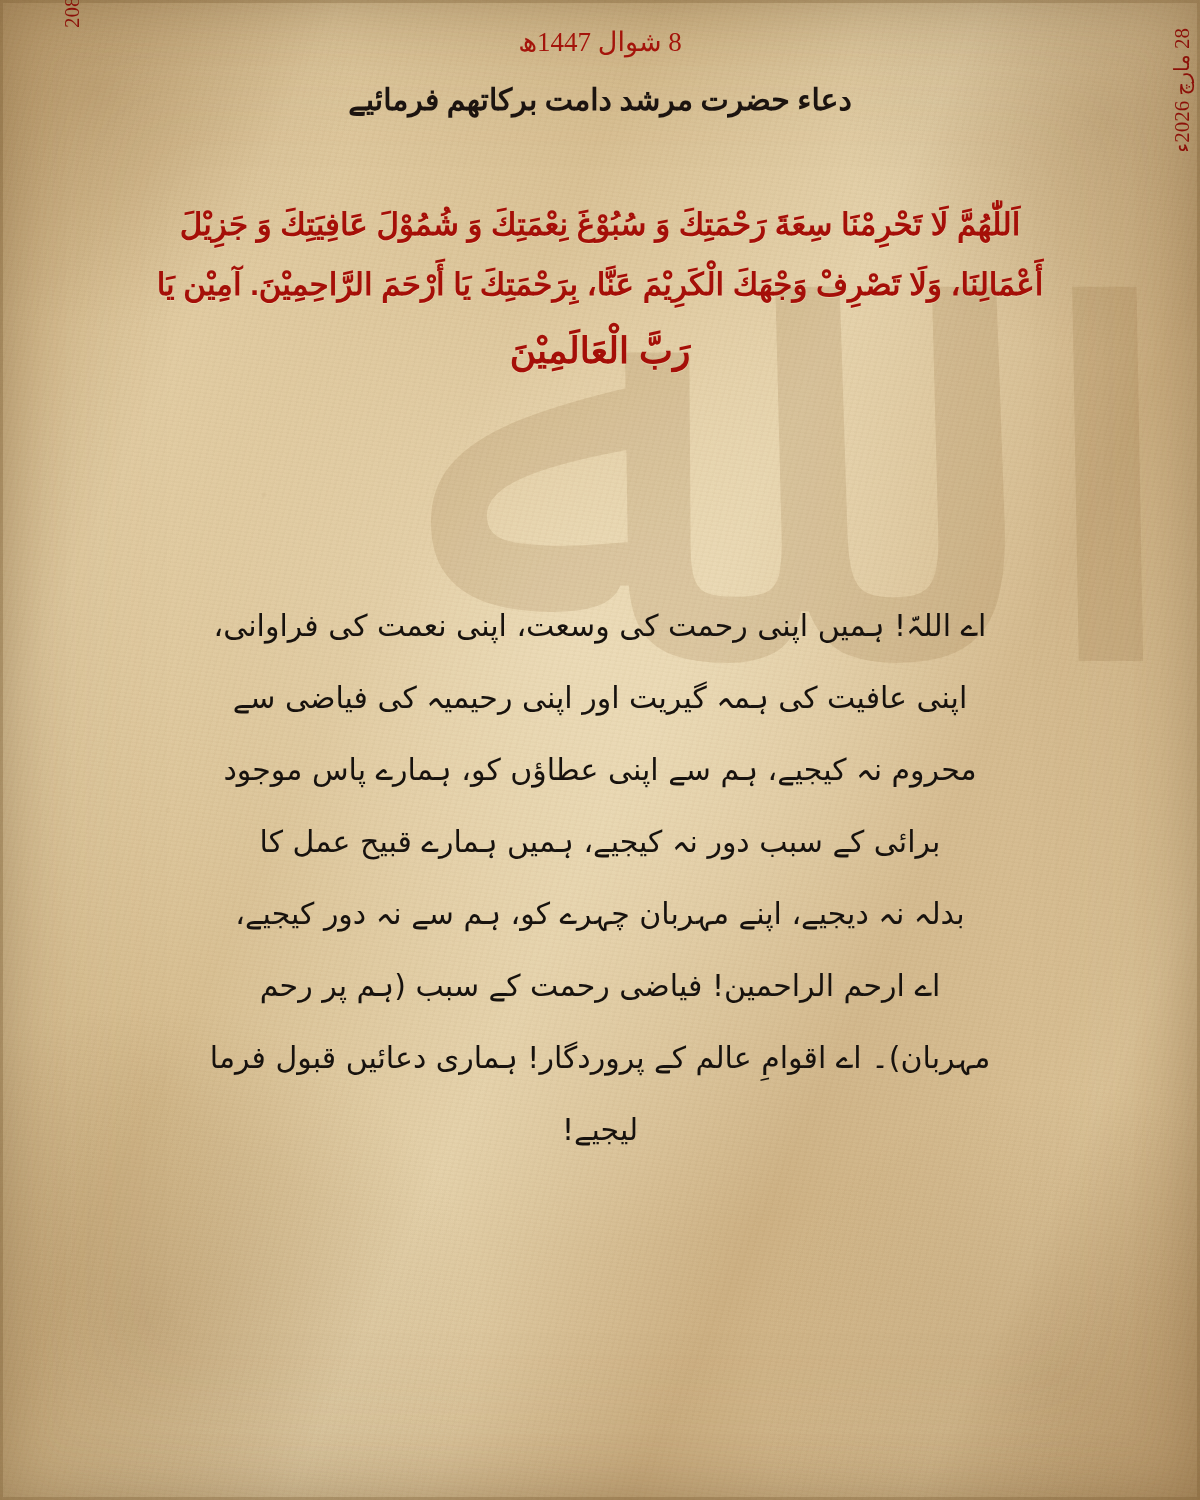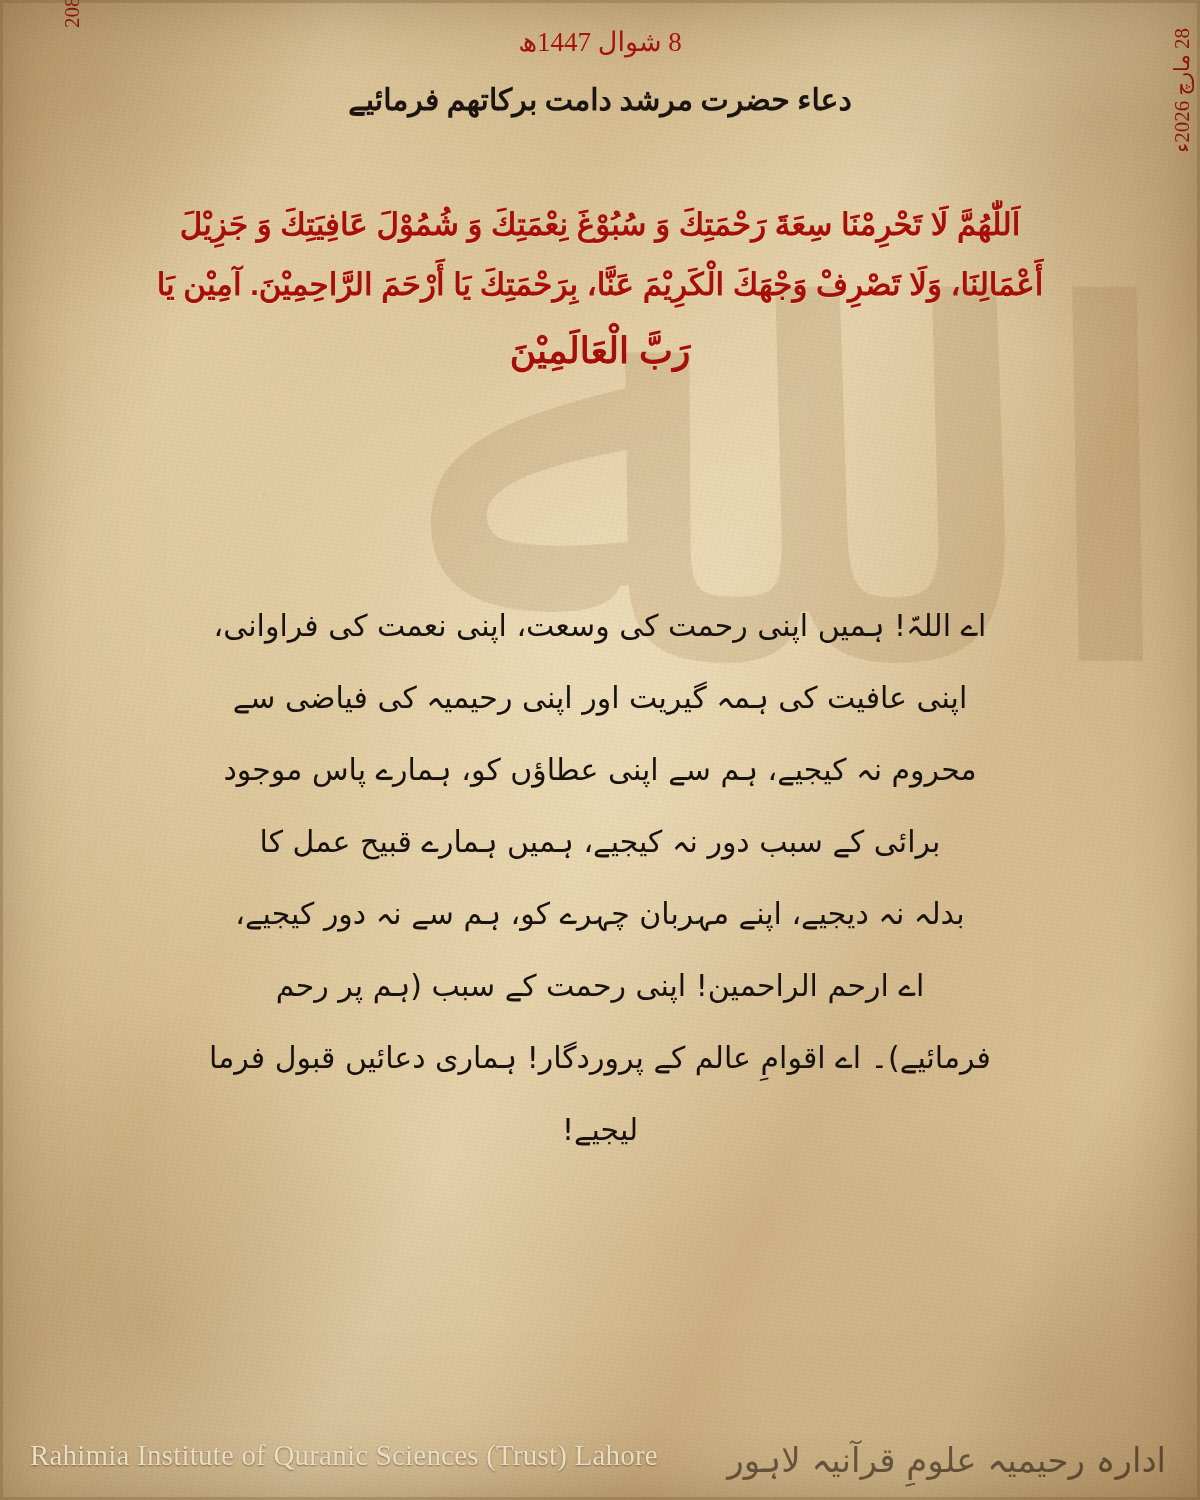--- a/index.html
+++ b/index.html
@@ -221,24 +221,20 @@
     <span class="ln">أَعْمَالِنَا، وَلَا تَصْرِفْ وَجْهَكَ الْكَرِيْمَ عَنَّا، بِرَحْمَتِكَ يَا أَرْحَمَ الرَّاحِمِيْنَ. آمِيْن يَا</span>
     <span class="ln last">رَبَّ الْعَالَمِيْنَ</span>
   </div>
 
   <div class="urdu-block">
     <span class="uln">اے اللہّ! ہمیں اپنی رحمت کی وسعت، اپنی نعمت کی فراوانی،</span>
     <span class="uln">اپنی عافیت کی ہمہ گیریت اور اپنی رحیمیہ کی فیاضی سے</span>
     <span class="uln">محروم نہ کیجیے، ہم سے اپنی عطاؤں کو، ہمارے پاس موجود</span>
     <span class="uln">برائی کے سبب دور نہ کیجیے، ہمیں ہمارے قبیح عمل کا</span>
     <span class="uln">بدلہ نہ دیجیے، اپنے مہربان چہرے کو، ہم سے نہ دور کیجیے،</span>
-    <span class="uln">اے ارحم الراحمین! اپنی رحمت کے سبب (ہم پر رحم</span>
-    <span class="uln">فرمائیے)۔ اے اقوامِ عالم کے پروردگار! ہماری دعائیں قبول فرما</span>
+    <span class="uln">اے ارحم الراحمین! فیاضی رحمت کے سبب (ہم پر رحم</span>
+    <span class="uln">مہربان)۔ اے اقوامِ عالم کے پروردگار! ہماری دعائیں قبول فرما</span>
     <span class="uln">لیجیے!</span>
   </div>
 
-  <div class="footer">
-    <div class="footer-en">Rahimia Institute of Quranic Sciences (Trust) Lahore</div>
-    <div class="footer-ur">ادارہ رحیمیہ علومِ قرآنیہ لاہور</div>
-  </div>
 
   <div class="edge-frame"></div>
 </div>
 
 </body></html>

